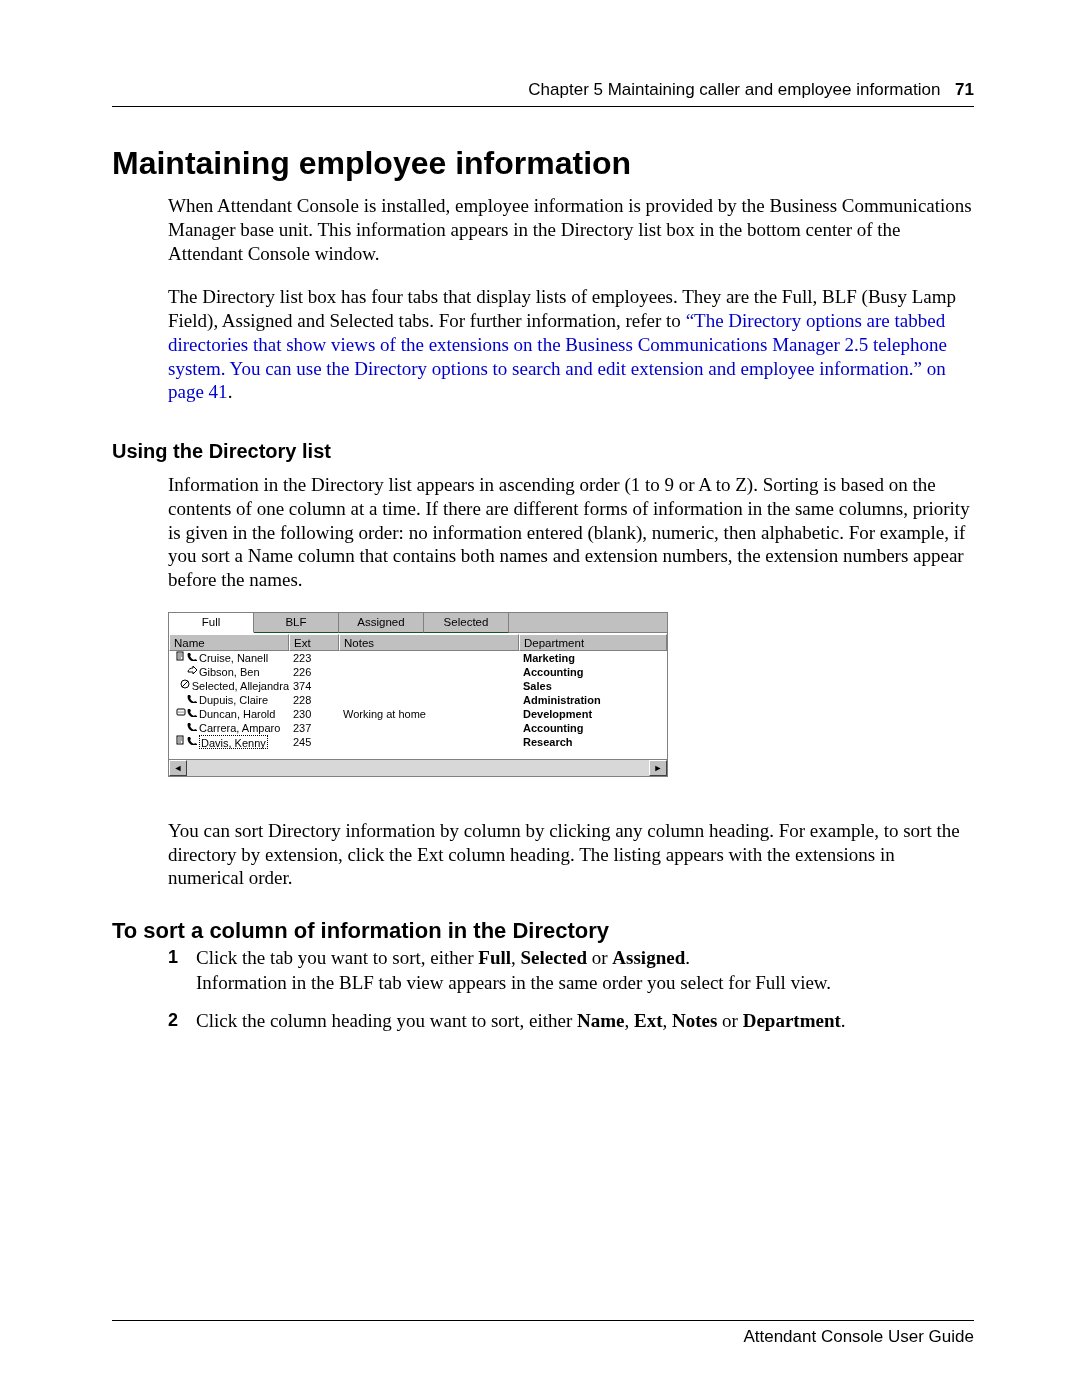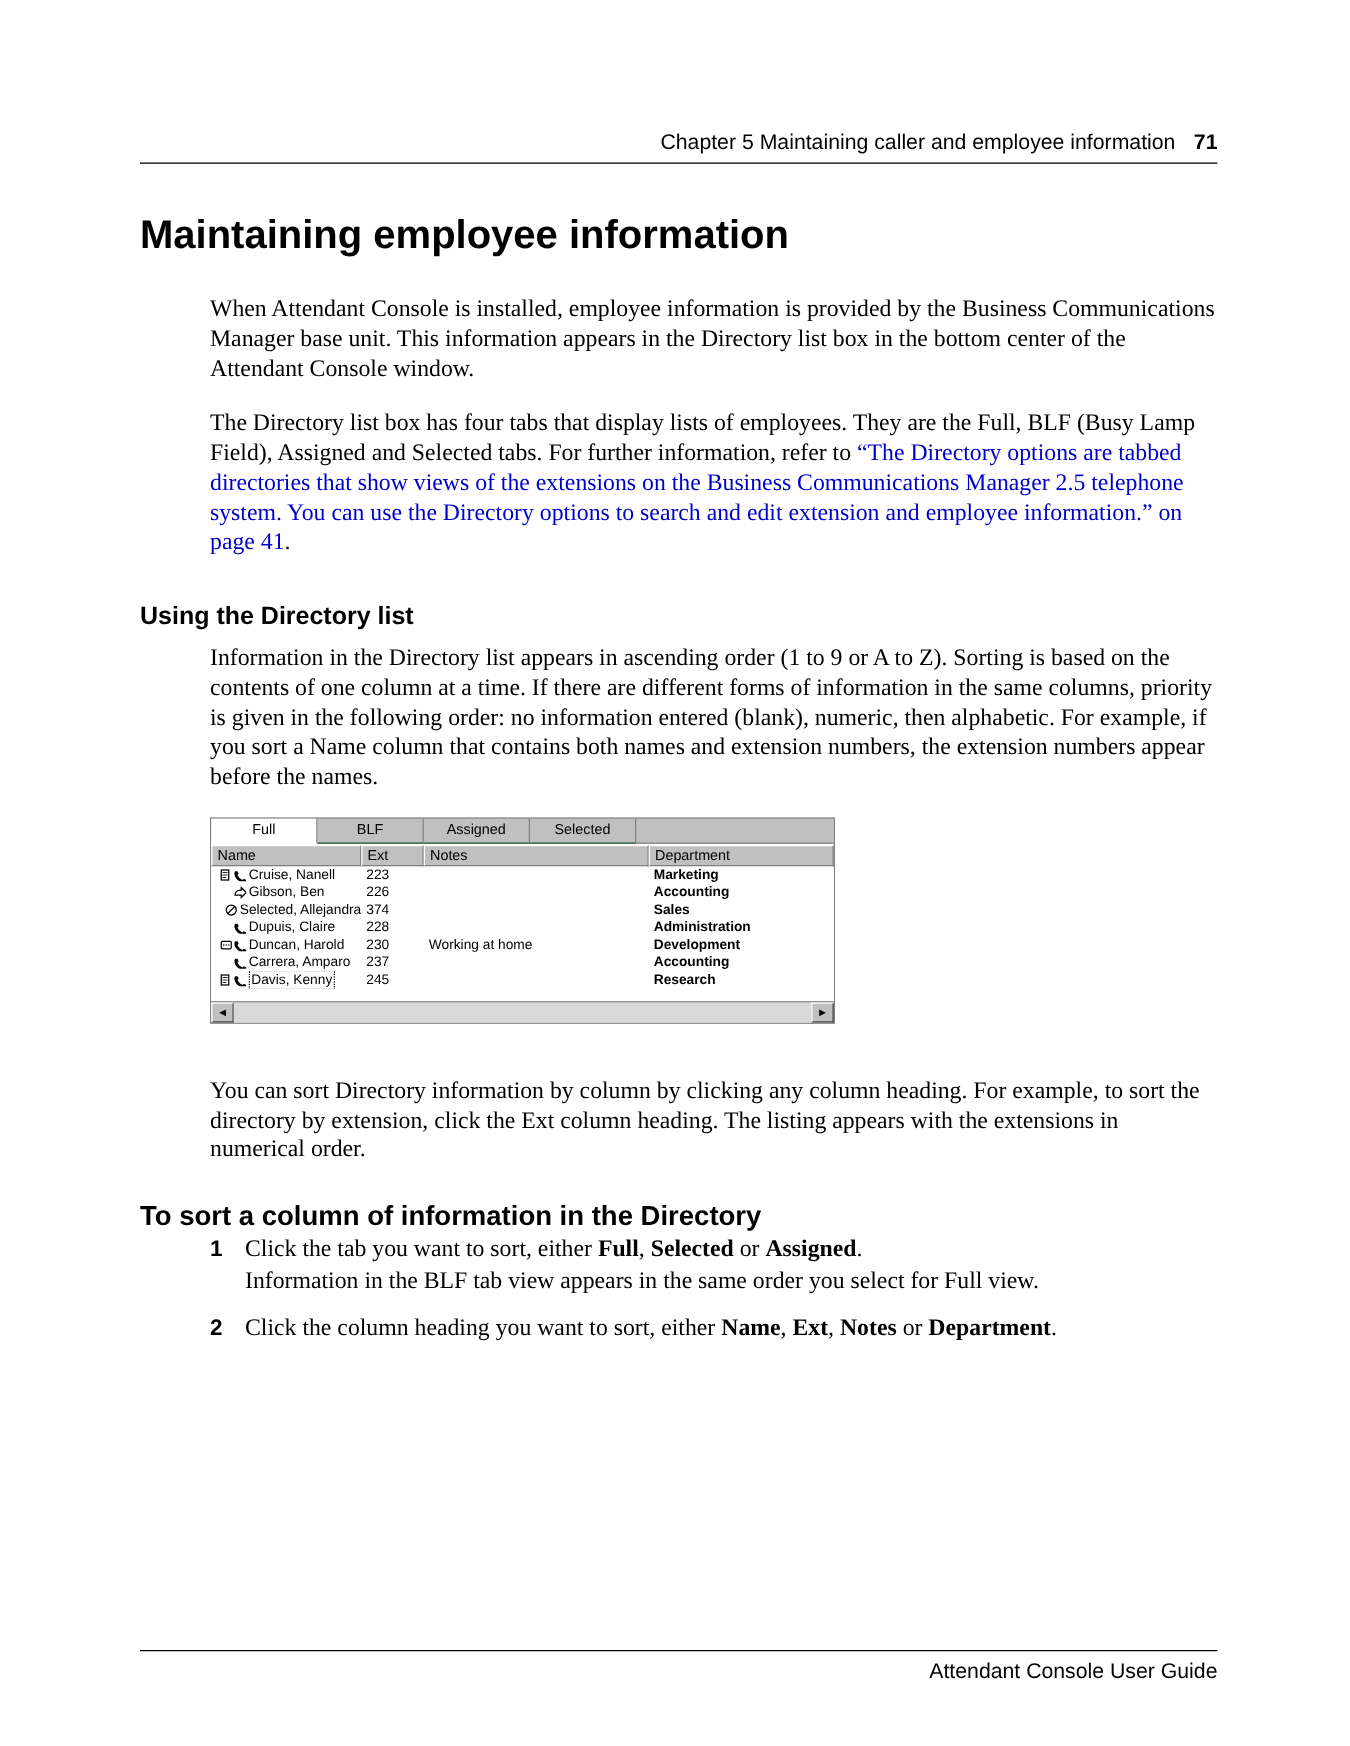--- a/index.html
+++ b/index.html
@@ -7,40 +7,40 @@
     padding: 0;
     background: #fff;
     font-family: "Times New Roman", Times, serif;
     color: #000;
   }
   .page {
     width: 1080px;
     height: 1397px;
     position: relative;
     box-sizing: border-box;
-    padding: 104px 106px 50px 112px;
+    padding: 80px 106px 50px 112px;
   }
   .header-line {
     text-align: right;
     font-family: Arial, Helvetica, sans-serif;
     font-size: 17px;
     color: #000;
     padding-bottom: 6px;
     border-bottom: 1.5px solid #000;
     margin-bottom: 38px;
   }
   .header-line .pg {
     font-weight: bold;
     margin-left: 10px;
   }
   h1 {
     font-family: Arial, Helvetica, sans-serif;
     font-weight: bold;
     font-size: 32px;
-    margin: 0 0 30px 0;
+    margin: 0 0 12px 0;
   }
   h2 {
     font-family: Arial, Helvetica, sans-serif;
     font-weight: bold;
     font-size: 20px;
     margin: 36px 0 10px 0;
   }
   h3 {
     font-family: Arial, Helvetica, sans-serif;
     font-weight: bold;
@@ -141,21 +141,21 @@
     height: 108px;
     overflow: hidden;
   }
   .row {
     display: flex;
     font-size: 11px;
     height: 14px;
     line-height: 14px;
   }
   .cell { box-sizing: border-box; white-space: nowrap; overflow: hidden; }
-  .c-name { width: 120px; padding-left: 4px; display: flex; align-items: center; gap: 2px; }
+  .c-name { width: 120px; padding-left: 4px; display: flex; gap: 2px; }
   .c-ext  { width: 50px;  padding-left: 4px; }
   .c-notes{ width: 180px; padding-left: 4px; }
   .c-dept { width: 140px; padding-left: 4px; flex: 1; font-weight: bold; }
   .row.sel .nm { border: 1px dotted #000; padding: 0 1px; }
   .ic {
     width: 10px; height: 10px;
     display: inline-block;
   }
   .ic svg { width: 10px; height: 10px; display: block; }
   .preicons { display: inline-flex; gap: 1px; width: 24px; justify-content: flex-end; }

